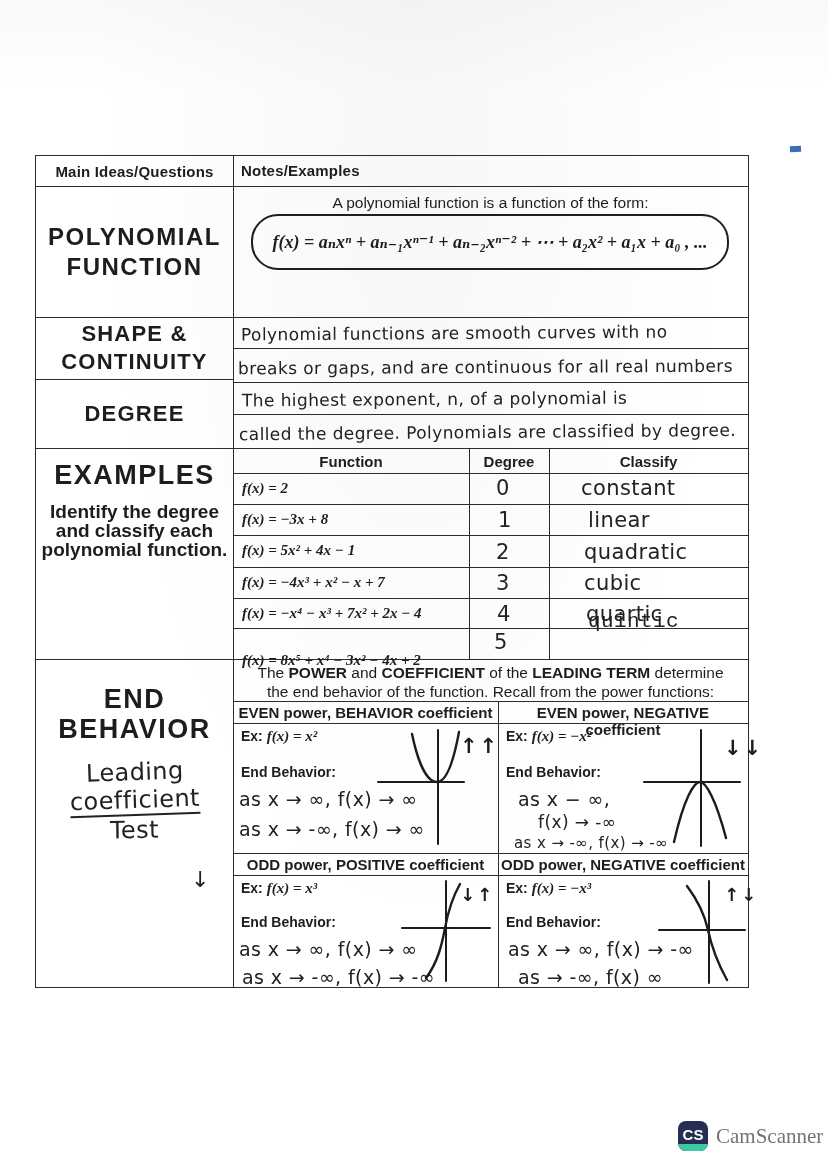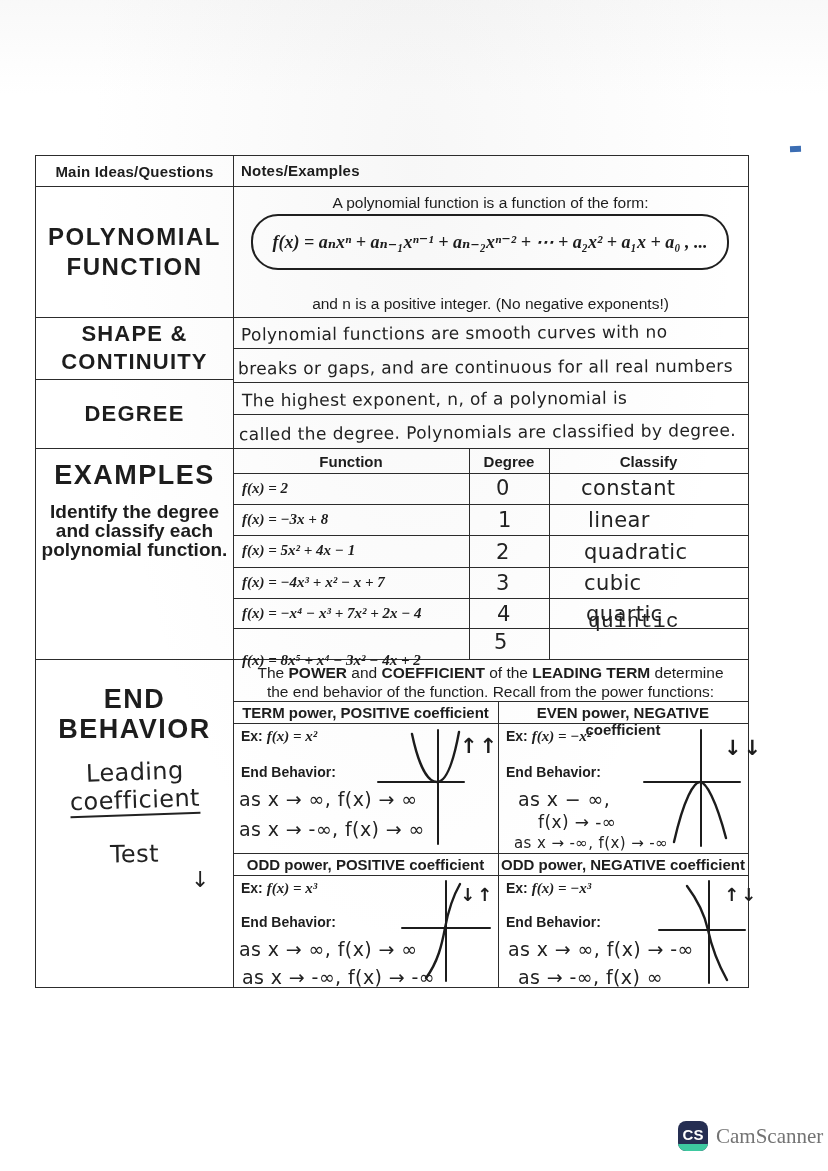--- a/index.html
+++ b/index.html
@@ -86,21 +86,20 @@
   <div class="abs colhead" style="left:205px;top:6px;">Notes/Examples</div>
 
   <div class="abs cell-center" style="left:0;top:30px;width:197px;height:131px;">
     <div class="bigtitle">POLYNOMIAL</div>
     <div class="bigtitle">FUNCTION</div>
   </div>
   <div class="abs typeset" style="left:197px;top:36px;width:515px;text-align:center;">A polynomial function is a function of the form:</div>
   <div class="formula-box math">
     <span>f(x) = aₙxⁿ + aₙ₋₁xⁿ⁻¹ + aₙ₋₂xⁿ⁻² + ⋯ + a₂x² + a₁x + a₀ , ...</span>
   </div>
-  <div class="abs typeset" style="left:197px;top:137px;width:515px;text-align:center;">and n is a positive integer.   (No negative exponents!)</div>
 
   <div class="abs cell-center" style="left:0;top:161px;width:197px;height:62px;">
     <div class="medtitle">SHAPE &amp;</div>
     <div class="medtitle">CONTINUITY</div>
   </div>
   <div class="abs hand" style="left:205px;top:167px;transform:rotate(-.4deg);">Polynomial functions are smooth curves with no</div>
   <div class="abs hand" style="left:202px;top:201px;transform:rotate(-.3deg);">breaks or gaps, and are continuous for all real numbers</div>
 
   <div class="abs cell-center" style="left:0;top:223px;width:197px;height:69px;">
     <div class="medtitle">DEGREE</div>
@@ -153,37 +152,37 @@
   <div class="abs math" style="left:206px;top:496px;font-size:15px;">f(x) = 8x⁵ + x⁴ − 3x² − 4x + 2</div>
   <div class="abs hand hand-big" style="left:458px;top:474px;">5</div>
   <div class="abs hand hand-big" style="left:552px;top:454px;font-family:Liberation Mono, monospace;">quintic</div>
 
   <div class="abs" style="left:0;top:503px;width:197px;height:328px;">
     <div class="cell-center" style="justify-content:flex-start;padding-top:25px;box-sizing:border-box;height:100%;">
       <div class="bigtitle" style="font-size:27px;">END</div>
       <div class="bigtitle" style="font-size:27px;">BEHAVIOR</div>
       <div class="hand" style="font-size:24px;margin-top:14px;transform:rotate(-2deg);">Leading</div>
       <div class="hand" style="font-size:24px;transform:rotate(-2deg);border-bottom:2px solid #222;">coefficient</div>
-      <div class="hand" style="font-size:24px;transform:rotate(-1deg);margin-top:24px;">Test</div>
+      <div class="hand" style="font-size:24px;transform:rotate(-1deg);">Test</div>
     </div>
     <div class="abs hand" style="left:155px;top:208px;font-size:22px;">↓</div>
   </div>
 
   <div class="abs typeset" style="left:197px;top:506px;width:515px;text-align:center;">
     <span>The </span><span class="bold">POWER</span><span> and </span><span class="bold">COEFFICIENT</span><span> of the </span><span class="bold">LEADING TERM</span><span> determine</span>
   </div>
   <div class="abs typeset" style="left:197px;top:525px;width:515px;text-align:center;">the end behavior of the function.  Recall from the power functions:</div>
 
   <div class="hline" style="left:197px;top:545px;width:515px;"></div>
   <div class="hline" style="left:197px;top:567px;width:515px;"></div>
   <div class="hline" style="left:197px;top:697px;width:515px;"></div>
   <div class="hline" style="left:197px;top:719px;width:515px;"></div>
   <div class="vline" style="left:462px;top:545px;height:286px;"></div>
 
-  <div class="abs qhead" style="left:197px;top:548px;width:265px;text-align:center;">TERM power, POSITIVE coefficient</div>
+  <div class="abs qhead" style="left:197px;top:548px;width:265px;text-align:center;">EVEN power, BEHAVIOR coefficient</div>
   <div class="abs qhead" style="left:462px;top:548px;width:250px;text-align:center;">EVEN power, NEGATIVE coefficient</div>
   <div class="abs qhead" style="left:197px;top:700px;width:265px;text-align:center;">ODD power, POSITIVE coefficient</div>
   <div class="abs qhead" style="left:462px;top:700px;width:250px;text-align:center;">ODD power, NEGATIVE coefficient</div>
 
   <div class="abs exline" style="left:205px;top:572px;">
     <span class="bold">Ex:</span>
     <span class="math" style="font-size:15px;">f(x) = x²</span>
   </div>
   <div class="abs ebl" style="left:205px;top:608px;">End Behavior:</div>
   <div class="abs hand" style="left:203px;top:632px;font-size:19px;">as x → ∞, f(x) → ∞</div>

